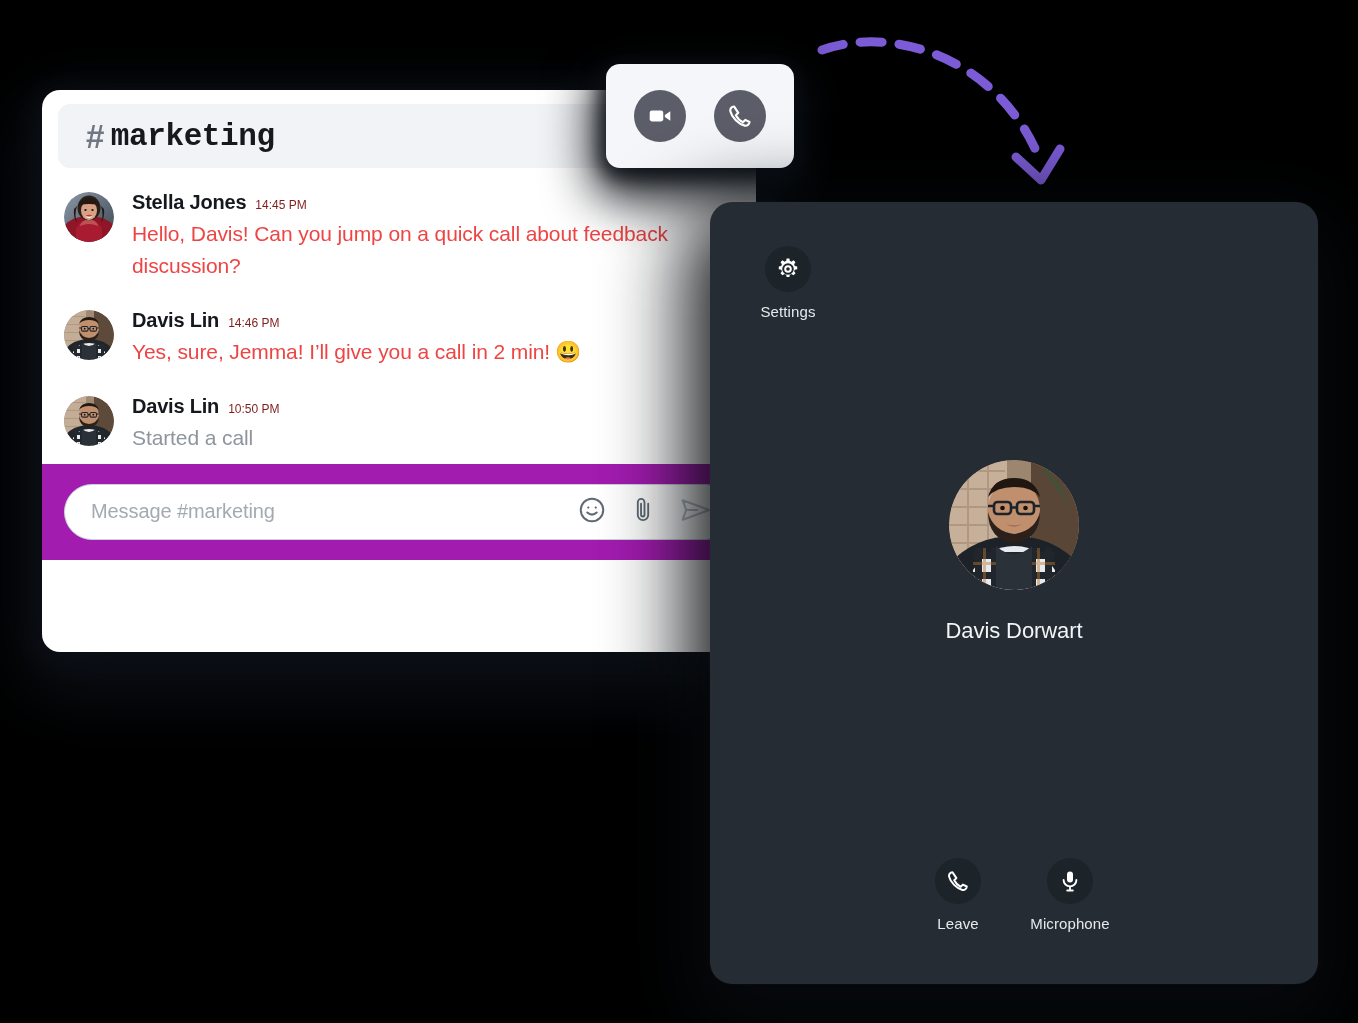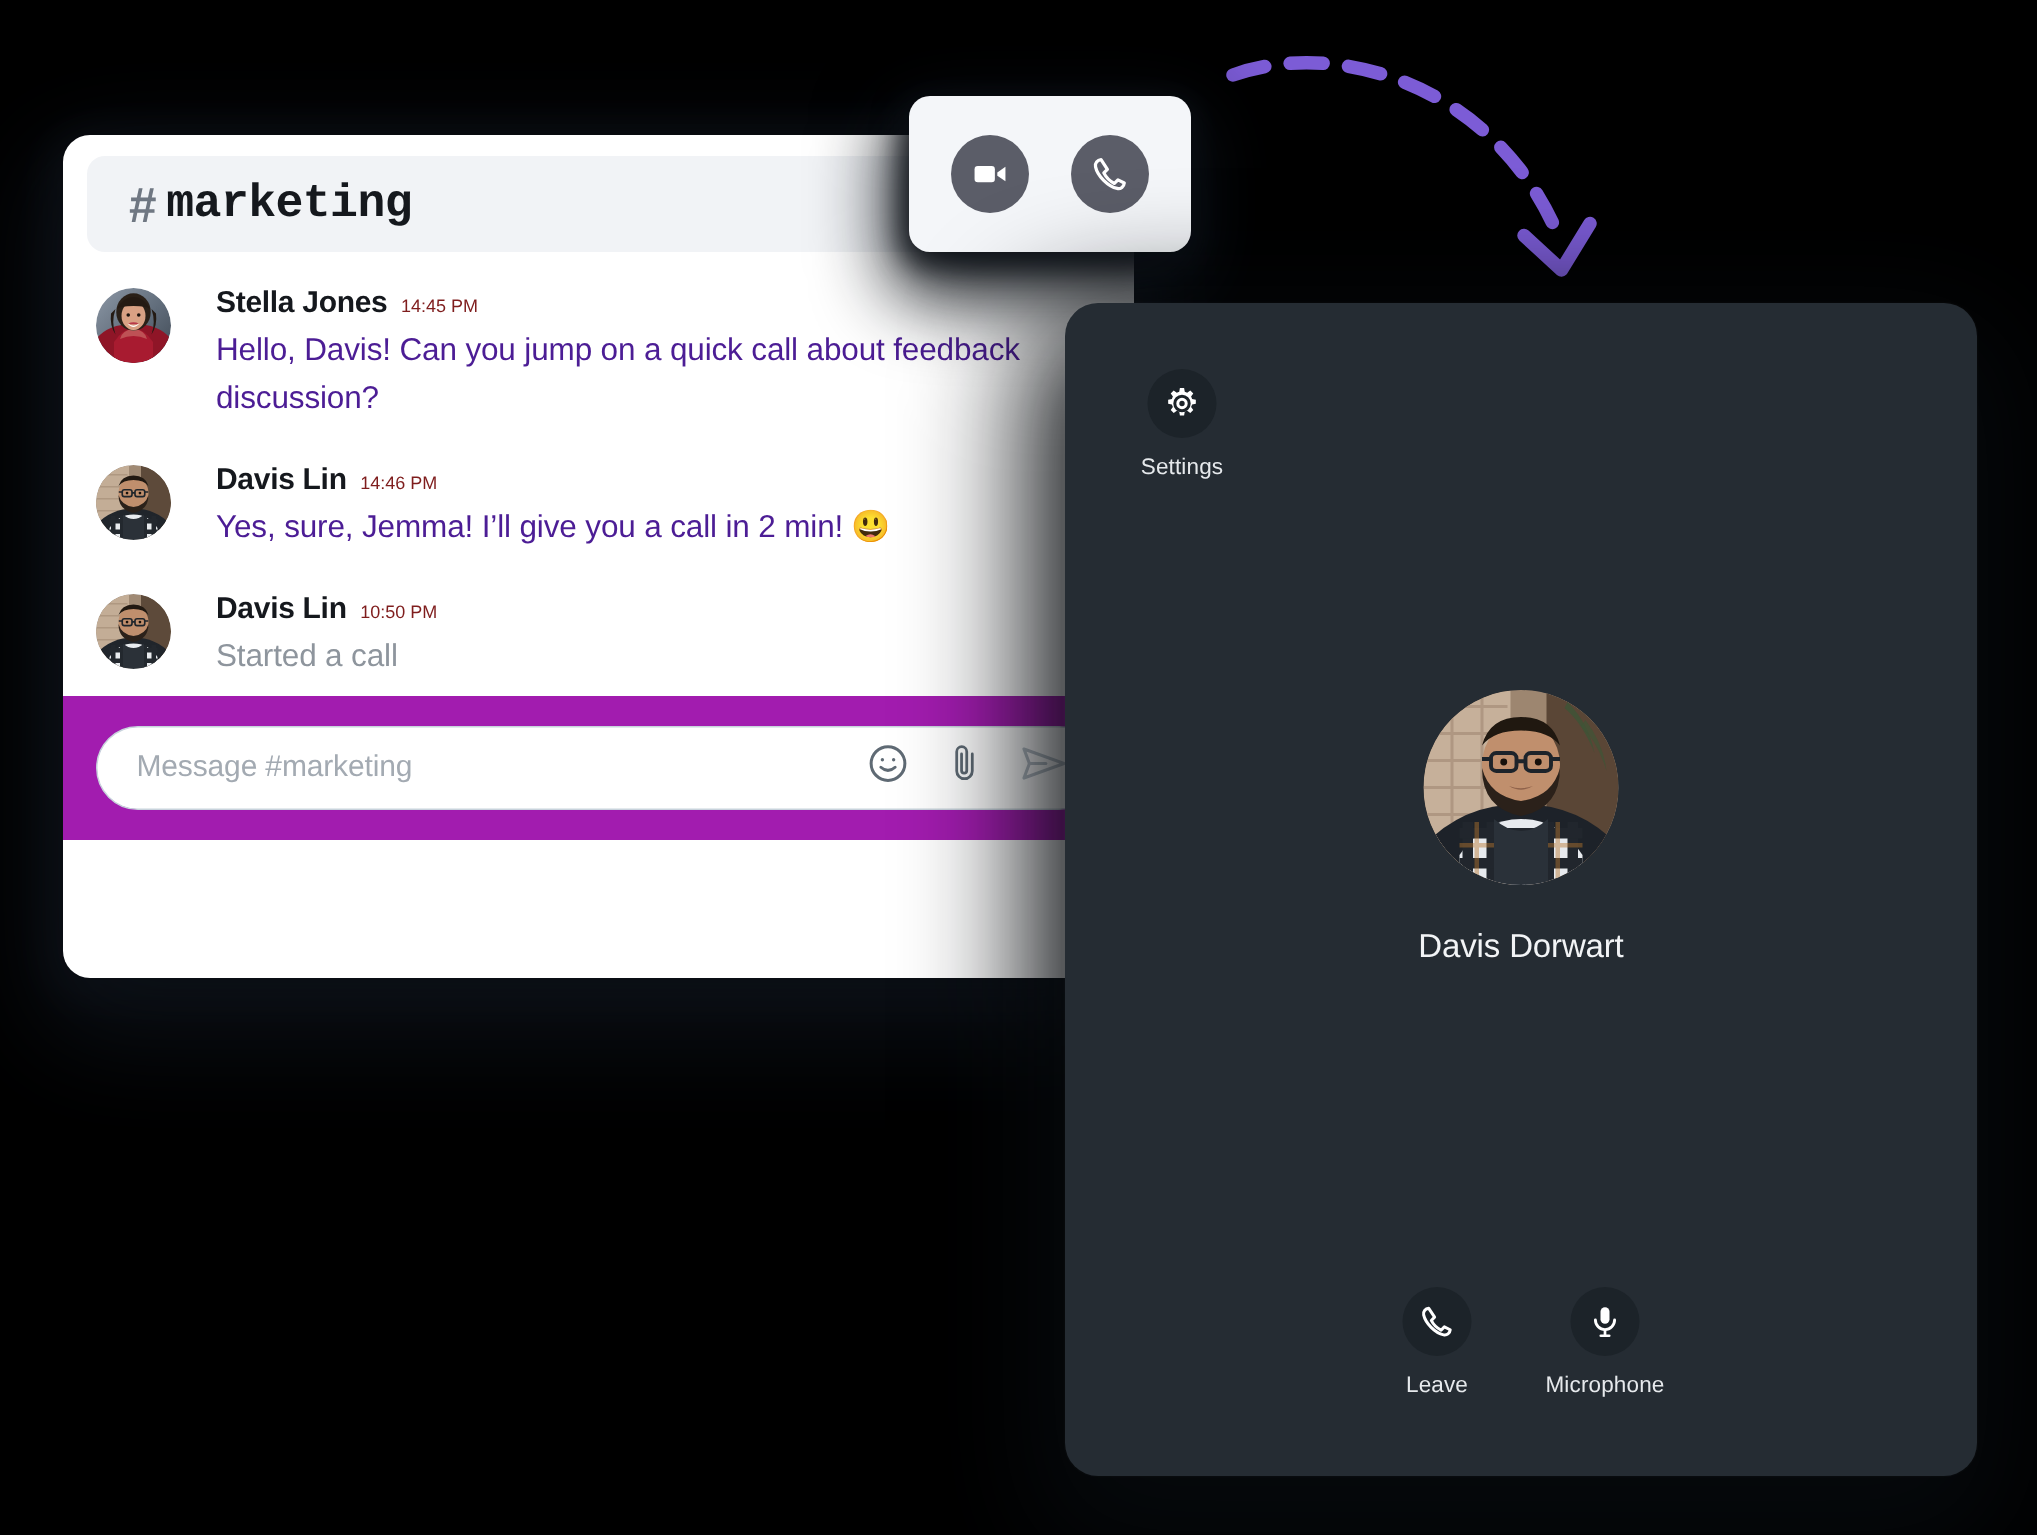--- a/index.html
+++ b/index.html
@@ -69,21 +69,20 @@
     font-family: Liberation Mono, monospace;
   }
 
   .messages {
     padding: 16px 0 0 0;
   }
   .msg {
     display: flex;
     padding: 0 22px 0 22px;
     margin-bottom: 26px;
-    gap: 12px;
   }
   .msg:last-child { margin-bottom: 10px; }
   .avatar {
     width: 50px;
     height: 50px;
     border-radius: 50%;
     flex: 0 0 50px;
     margin-right: 18px;
     margin-top: 2px;
     overflow: hidden;
@@ -104,21 +103,21 @@
     letter-spacing: -0.2px;
   }
   .msg-time {
     font-size: 12px;
     font-weight: 400;
     color: #7f1d1d;
   }
   .msg-text {
     font-size: 21px;
     line-height: 1.52;
-    color: #4c1d95;
+    color: #ef4444;
     letter-spacing: -0.1px;
     white-space: pre-wrap;
   }
   .msg-text.muted { color: #8e959d; }
   .msg-emoji { font-size: 21px; }
 
   
   .composer-wrap {
     margin-top: 6px;
     background: #a21caf;

